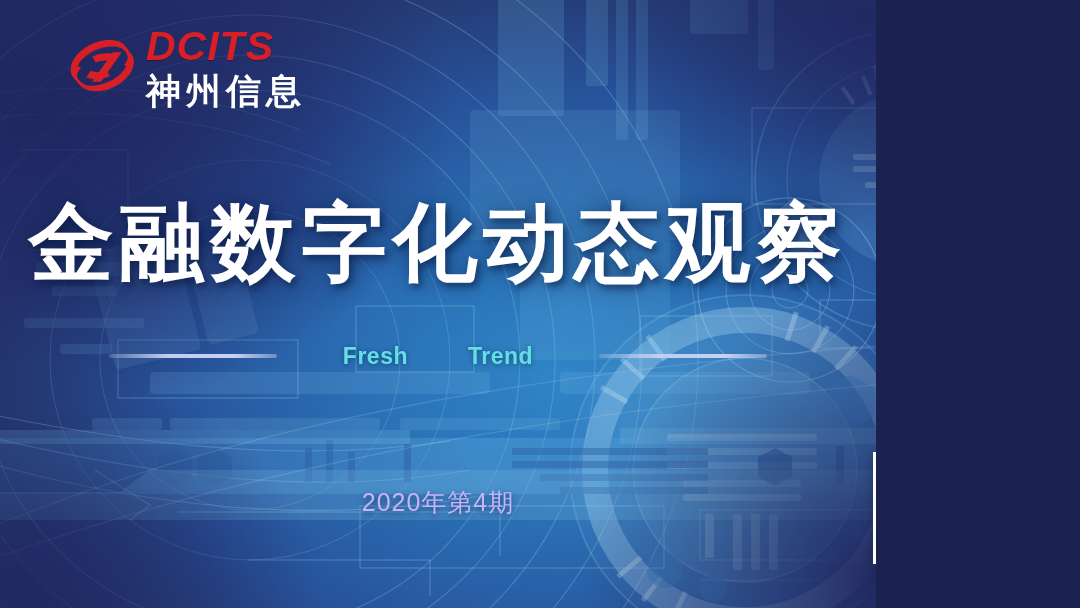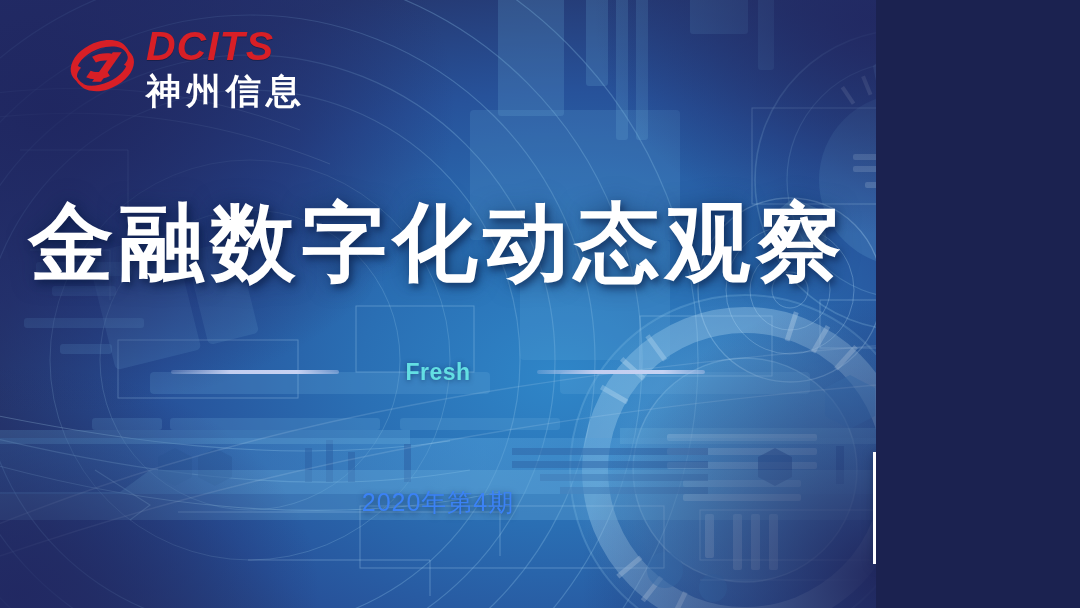--- a/index.html
+++ b/index.html
@@ -90,21 +90,20 @@
   
   .tagline {
     position: absolute;
     left: 0; right: 0;
     top: 338px;
     height: 36px;
     display: flex;
     align-items: center;
     justify-content: center;
     gap: 0;
-    margin-top: 16px;
   }
   .tag-rule {
     width: 168px;
     height: 4px;
     border-radius: 2px;
     background: linear-gradient(90deg, rgba(185,198,236,.25), #c2cdef 35%, #c7d2f2 75%, rgba(185,198,236,.45));
   }
   .tag-rule.left  { margin-right: 36px; }
   .tag-rule.right { margin-left: 36px; }
   .tag-word {
@@ -117,21 +116,21 @@
     white-space: nowrap;
   }
 
   
   .issue {
     position: absolute;
     left: 0; right: 0;
     top: 486px;
     text-align: center;
     font-size: 25px;
-    color: #3b82f6;
+    color: #c4b5fd;
     letter-spacing: 1px;
     text-shadow: 0 2px 6px rgba(8,26,62,.6);
   }
 
   
   .qr-wrap {
     position: absolute;
     left: 873px;
     top: 452px;
     width: 112px;
@@ -383,20 +382,21 @@
       <div class="logo-en">DCITS</div>
       <div class="logo-cn">神州信息</div>
     </div>
   </div>
 
   <div class="title">金融数字化动态观察</div>
 
   <div class="tagline">
     <span class="tag-rule left"></span>
     <span class="tag-word">Fresh</span>
+    <span class="tag-word">Trend</span>
     <span class="tag-rule right"></span>
   </div>
 
   <div class="issue">2020年第4期</div>
 
   <div class="qr-wrap">
     <div class="qr-canvas">
       <svg viewBox="0 0 29 29" shape-rendering="crispEdges" aria-hidden="true">
         <rect width="29" height="29" fill="#ffffff"></rect>
         <g fill="#000000">

